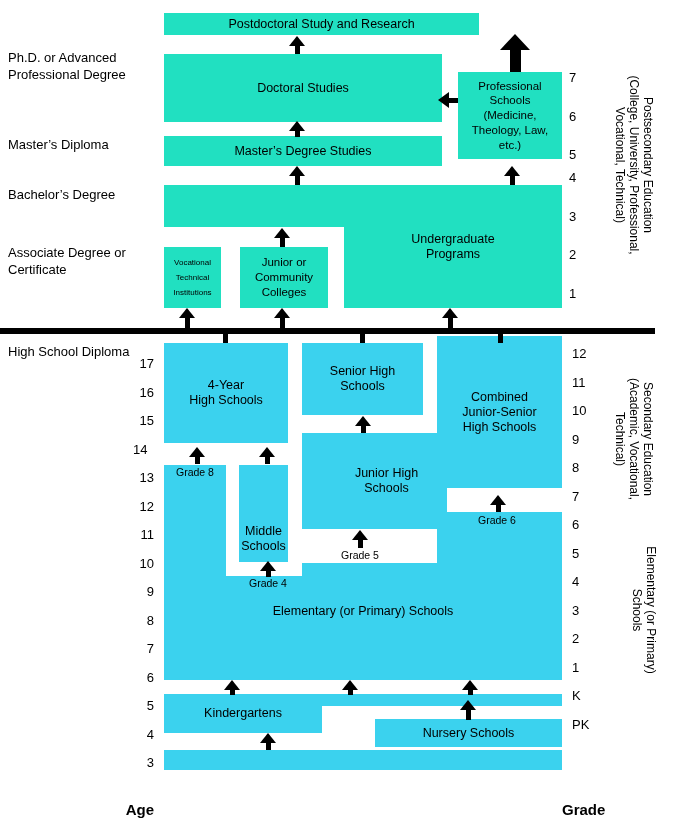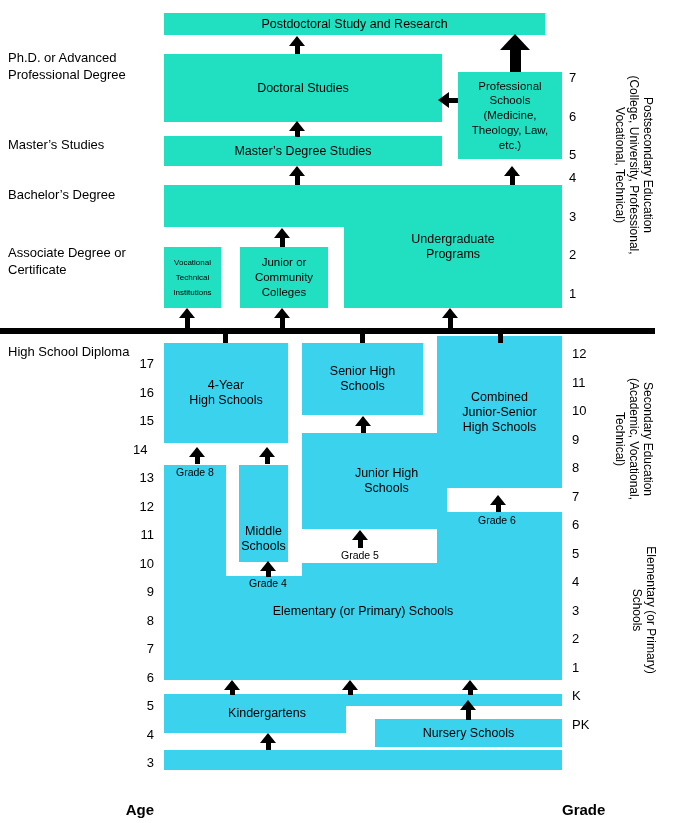--- a/index.html
+++ b/index.html
@@ -28,21 +28,21 @@
   .line{position:absolute;background:#000;z-index:6;}
   .small-font{font-size:11.5px;line-height:1.28;}
   .tiny-font{font-size:8px;line-height:1.9;}
   .bold{font-weight:bold;font-size:15px;margin-top:16px;}
 </style>
 </head>
 <body>
 
 <div id="canvas" style="--teal: #21E0C1; --cyan: #3BD2EE;">
 
-  <div class="bx teal" style="left:164px;top:13px;width:381px;height:22px;align-items:center;">
+  <div class="bx teal" style="left:164px;top:13px;width:315px;height:22px;align-items:center;">
     <span>Postdoctoral Study and Research</span>
   </div>
 
   <div class="bx teal" style="left:164px;top:54px;width:278px;height:68px;">
     <span>Doctoral Studies</span>
   </div>
 
   <div class="bx teal small-font" style="left:458px;top:72px;width:104px;height:87px;">
     <span>Professional
 Schools
@@ -103,31 +103,31 @@
 
   <div class="bx cyan" style="left:164px;top:465px;width:62px;height:215px;"></div>
   <div class="bx cyan" style="left:226px;top:576px;width:76px;height:104px;"></div>
   <div class="bx cyan" style="left:302px;top:563px;width:135px;height:117px;"></div>
   <div class="bx cyan" style="left:437px;top:512px;width:125px;height:168px;"></div>
   <div class="bx" style="left:164px;top:596px;width:398px;height:30px;z-index:12;">
     <span>Elementary (or Primary) Schools</span>
   </div>
 
   <div class="bx cyan" style="left:164px;top:694px;width:398px;height:12px;"></div>
-  <div class="bx cyan" style="left:164px;top:694px;width:158px;height:39px;padding-left:24px;">
+  <div class="bx cyan" style="left:164px;top:694px;width:158px;height:39px;">
     <span>Kindergartens</span>
   </div>
   <div class="bx cyan" style="left:375px;top:719px;width:187px;height:28px;text-align:center;">
     <span>Nursery Schools</span>
   </div>
   <div class="bx cyan" style="left:164px;top:750px;width:398px;height:20px;"></div>
 
   <div class="lbl" style="left:8px;top:50px;">Ph.D. or Advanced
 Professional Degree</div>
-  <div class="lbl" style="left:8px;top:137px;">Master’s Studies</div>
+  <div class="lbl" style="left:8px;top:137px;">Master’s Diploma</div>
   <div class="lbl" style="left:8px;top:187px;">Bachelor’s Degree</div>
   <div class="lbl" style="left:8px;top:245px;">Associate Degree or
 Certificate</div>
   <div class="lbl" style="left:8px;top:344px;">High School Diploma</div>
 
   <div class="rot" style="left:544px;top:144px;width:180px;height:42px;">Postsecondary Education
 (College, University, Professional,
 Vocational, Technical)</div>
   <div class="rot" style="left:564px;top:418px;width:140px;height:42px;">Secondary Education
 (Academic, Vocational,

